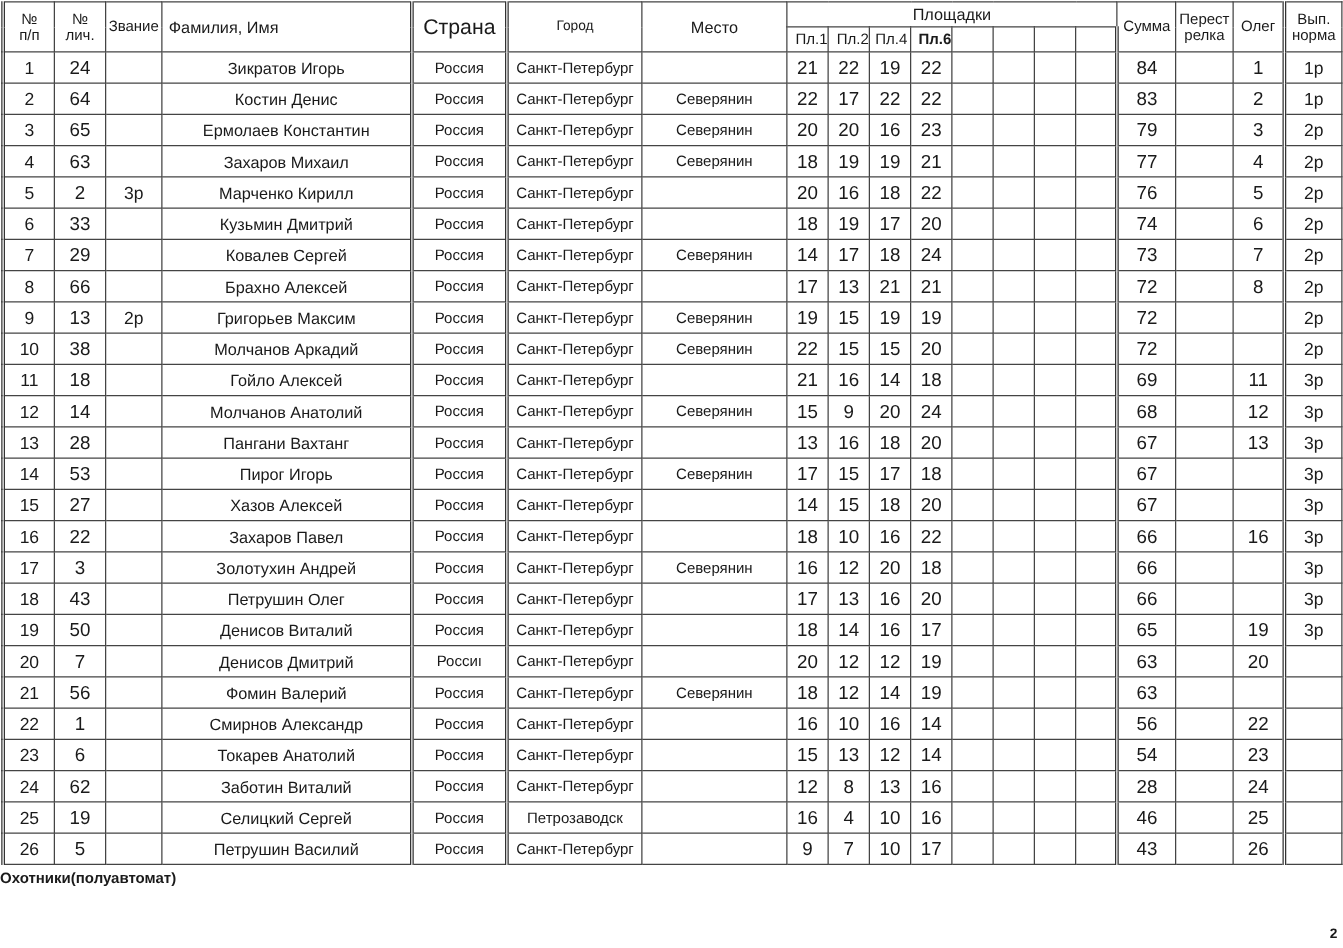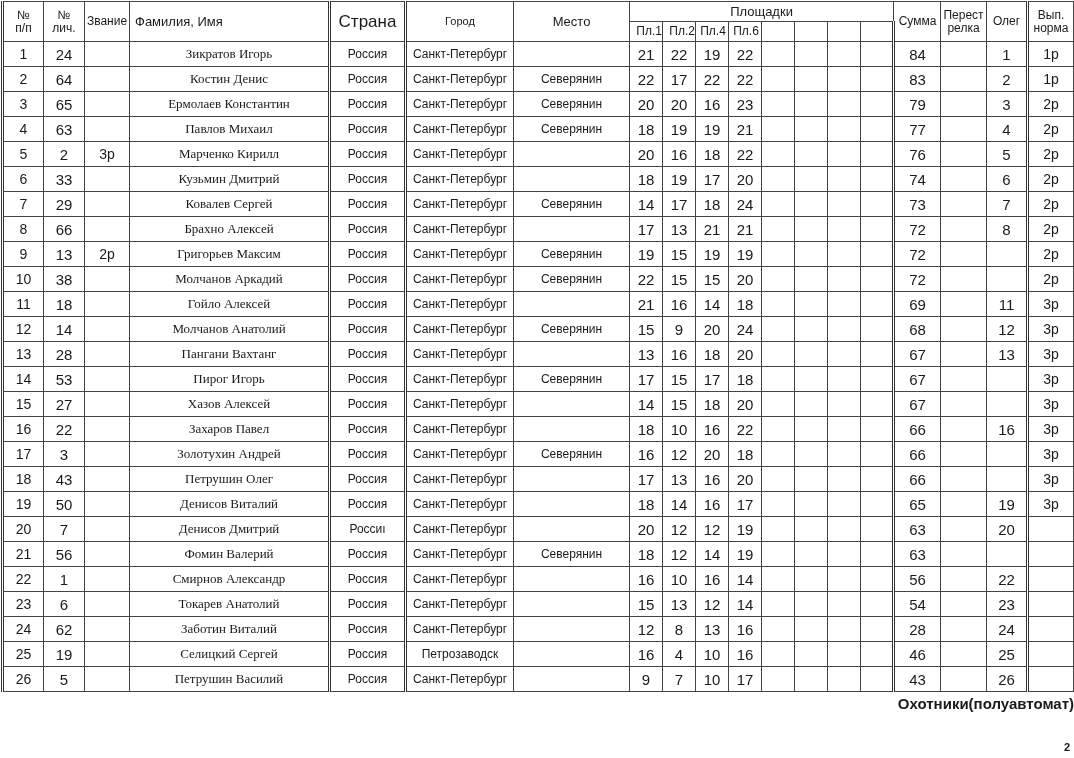--- a/index.html
+++ b/index.html
@@ -13,29 +13,29 @@
     }
     table.results td, table.results th {
       border: 1px solid #444; padding: 0; overflow: hidden; white-space: nowrap;
       font-weight: normal; text-align: center; vertical-align: middle;
     }
     thead th { font-size: 12px; line-height: 13px; }
     thead tr.h1 th { height: 19px; }
     thead tr.h2 th { height: 19px; }
     thead th.tall { height: 38px; }
     tbody td { height: 24px; font-size: 14px; }
-    td.name { text-align: left; padding-left: 5px; font-size: 13px; font-family: Liberation Serif, serif; }
+    td.name { text-align: left; padding-left: 5px; font-size: 13px; }
     td.country, td.city, td.club { font-size: 12px; }
     th.sub { font-size: 12px; }
     td.num { font-size: 15px; }
     .double-left { border-left: 3px double #333 !important; }
     .double-right { border-right: 3px double #333 !important; }
     #footer-title {
-      position: absolute; top: 695px; left: 0; width: 1074px; text-align: right;
-      font-weight: bold; font-size: 15px;
+      position: absolute; top: 695px; left: 0; width: 1074px; text-align: left;
+      font-weight: bold; font-size: 12px;
     }
     #page-number {
       position: absolute; top: 741px; right: 4px;
       font-weight: bold; font-size: 11px;
     }
   </style>
 </head>
 <body>
 
 <table class="results">
@@ -84,21 +84,21 @@
       <th rowspan="2" class="double-right">Олег</th>
       <th rowspan="2">
         <div>Вып.</div>
         <div>норма</div>
       </th>
     </tr>
     <tr class="h2" id="ranges-row">
         <th class="sub" style="text-align: right; padding-left: 2px;">Пл.1</th>
         <th class="sub" style="text-align: right; padding-left: 2px;">Пл.2</th>
         <th class="sub" style="text-align: center; padding-left: 2px;">Пл.4</th>
-        <th class="sub" style="text-align: center; padding-left: 2px;">Пл.6</th>
+        <th class="sub" style="text-align: right; padding-left: 2px; font-weight: bold;">Пл.6</th>
         <th class="sub" style="text-align: left; padding-left: 2px;"></th>
         <th class="sub" style="text-align: left; padding-left: 2px;"></th>
         <th class="sub" style="text-align: left; padding-left: 2px;"></th>
         <th class="sub double-right" style="text-align: left; padding-left: 2px;"></th>
       </tr>
   </thead>
   <tbody id="rows">
       <tr>
         <td>1</td>
         <td class="num">24</td>
@@ -159,21 +159,21 @@
         <td class="num double-right"></td>
         <td class="num">79</td>
         <td class="num"></td>
         <td class="num double-right">3</td>
         <td>2р</td>
       </tr>
       <tr>
         <td>4</td>
         <td class="num">63</td>
         <td></td>
-        <td class="name">Павлов Михаил</td>
+        <td class="name">Захаров Михаил</td>
         <td class="country double-left">Россия</td>
         <td class="city double-left">Санкт-Петербург</td>
         <td class="club">Северянин</td>
         <td class="num">18</td>
         <td class="num">19</td>
         <td class="num">19</td>
         <td class="num">21</td>
         <td class="num"></td>
         <td class="num"></td>
         <td class="num"></td>

